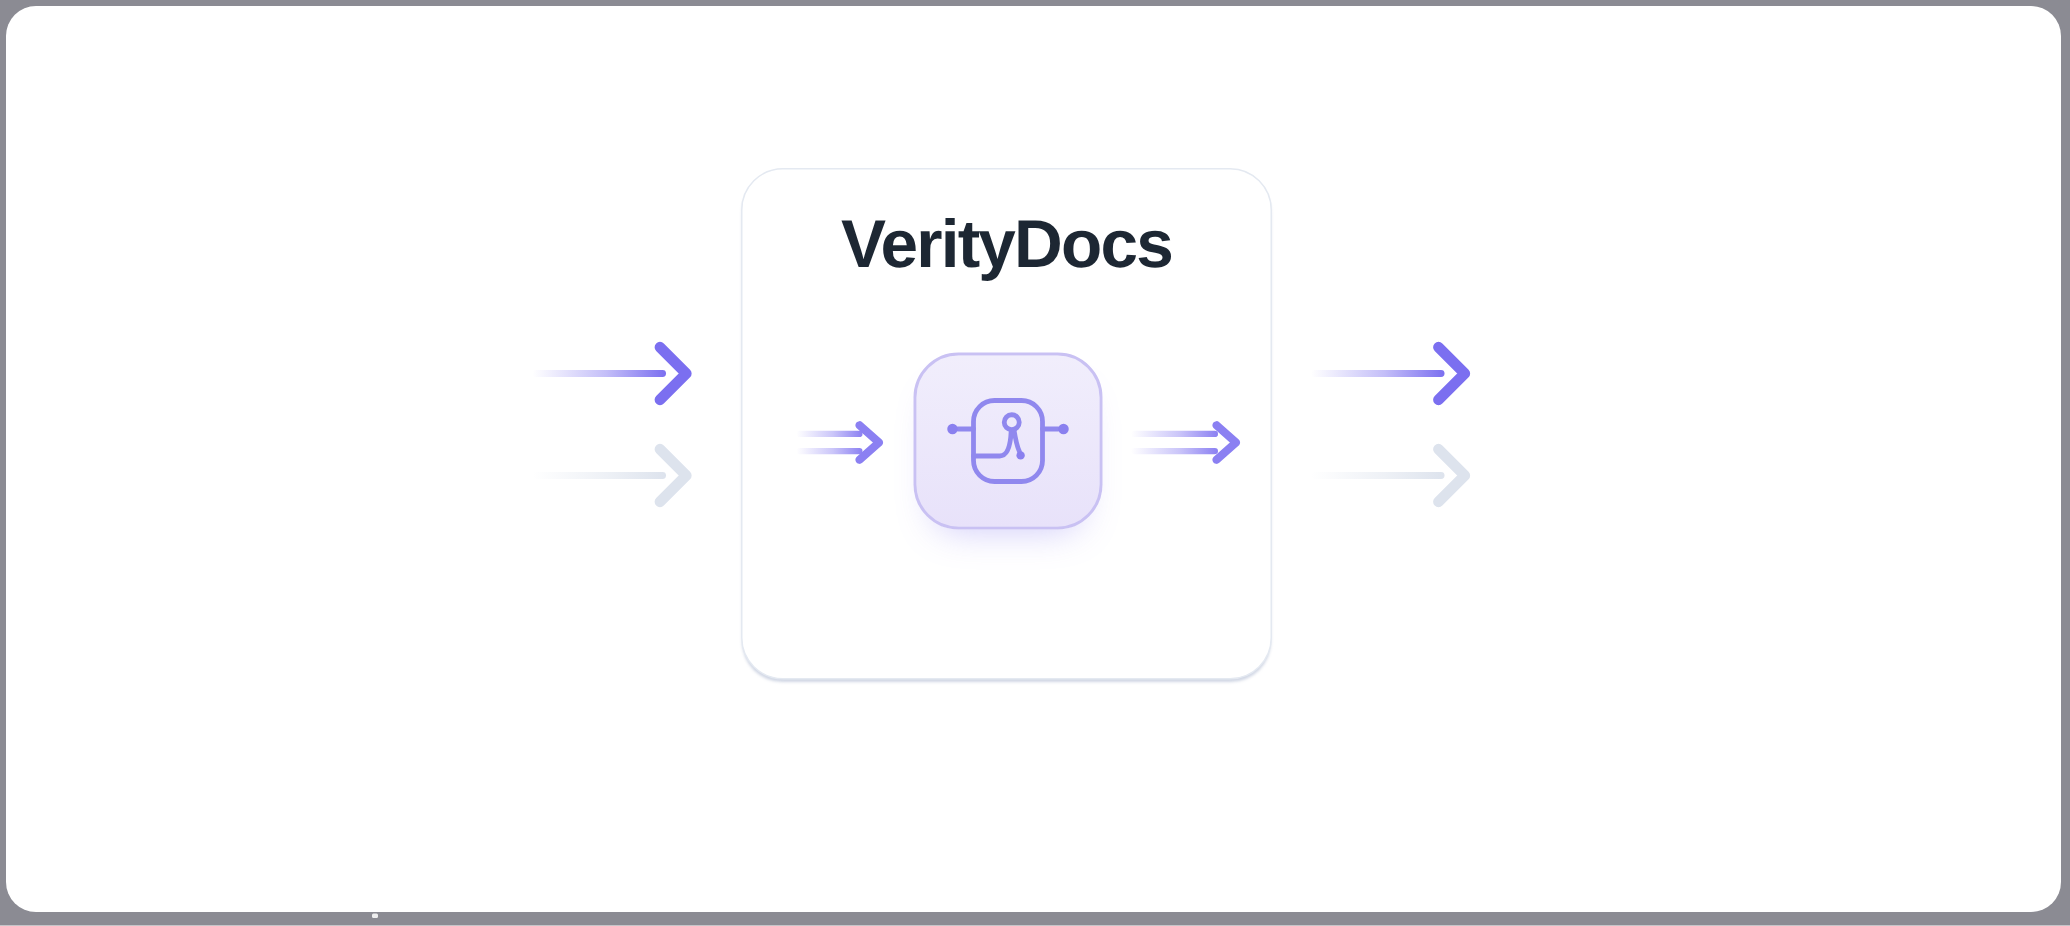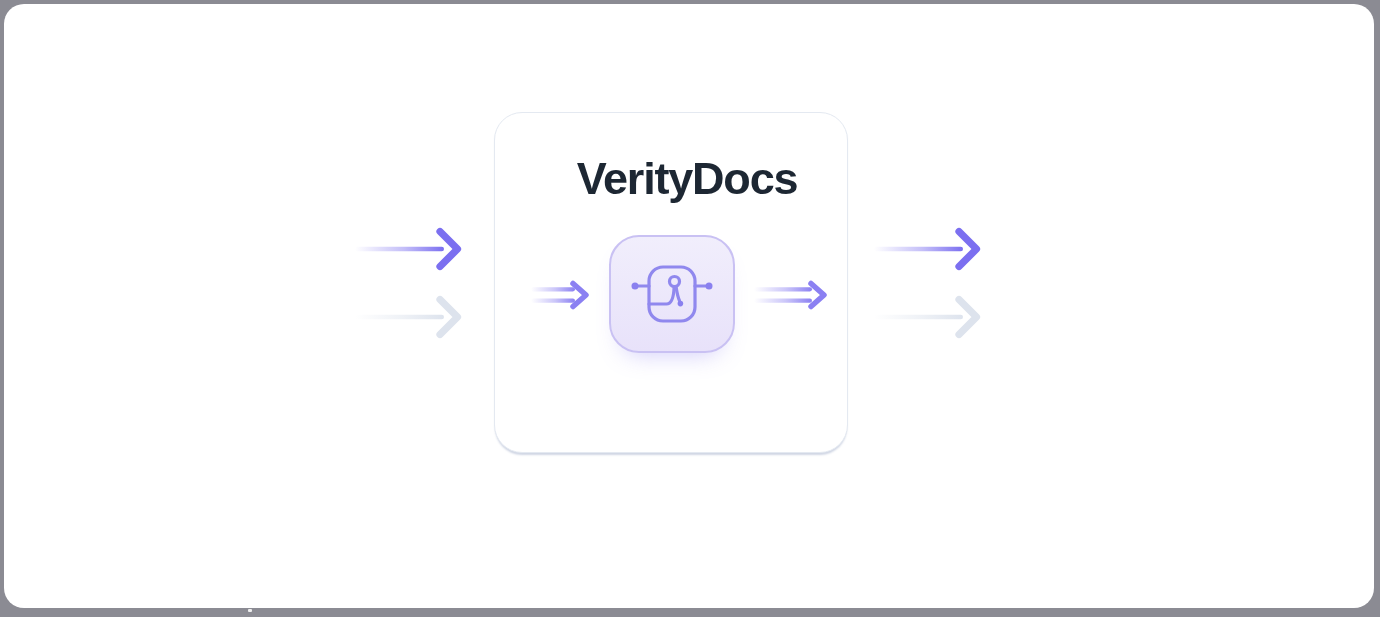--- a/index.html
+++ b/index.html
@@ -23,21 +23,21 @@
     background: var(--card-background, #ffffff);
     border: 1.5px solid var(--card-border, #e4e9f1);
     border-radius: 28px;
     box-shadow: 0 2.5px 2px -1px rgba(150,165,195,0.45);
     box-sizing: border-box;
   }
   .card-title {
     position: absolute;
     top: 27px; left: 0;
     width: 100%;
-    margin: 16px;
+    margin: 0;
     text-align: center;
     font-size: 45px;
     font-weight: 700;
     letter-spacing: -1.2px;
     line-height: 1;
     color: var(--title-text, #1d2733);
   }
   .icon-box {
     position: absolute;
     left: 114px; top: 122px;

